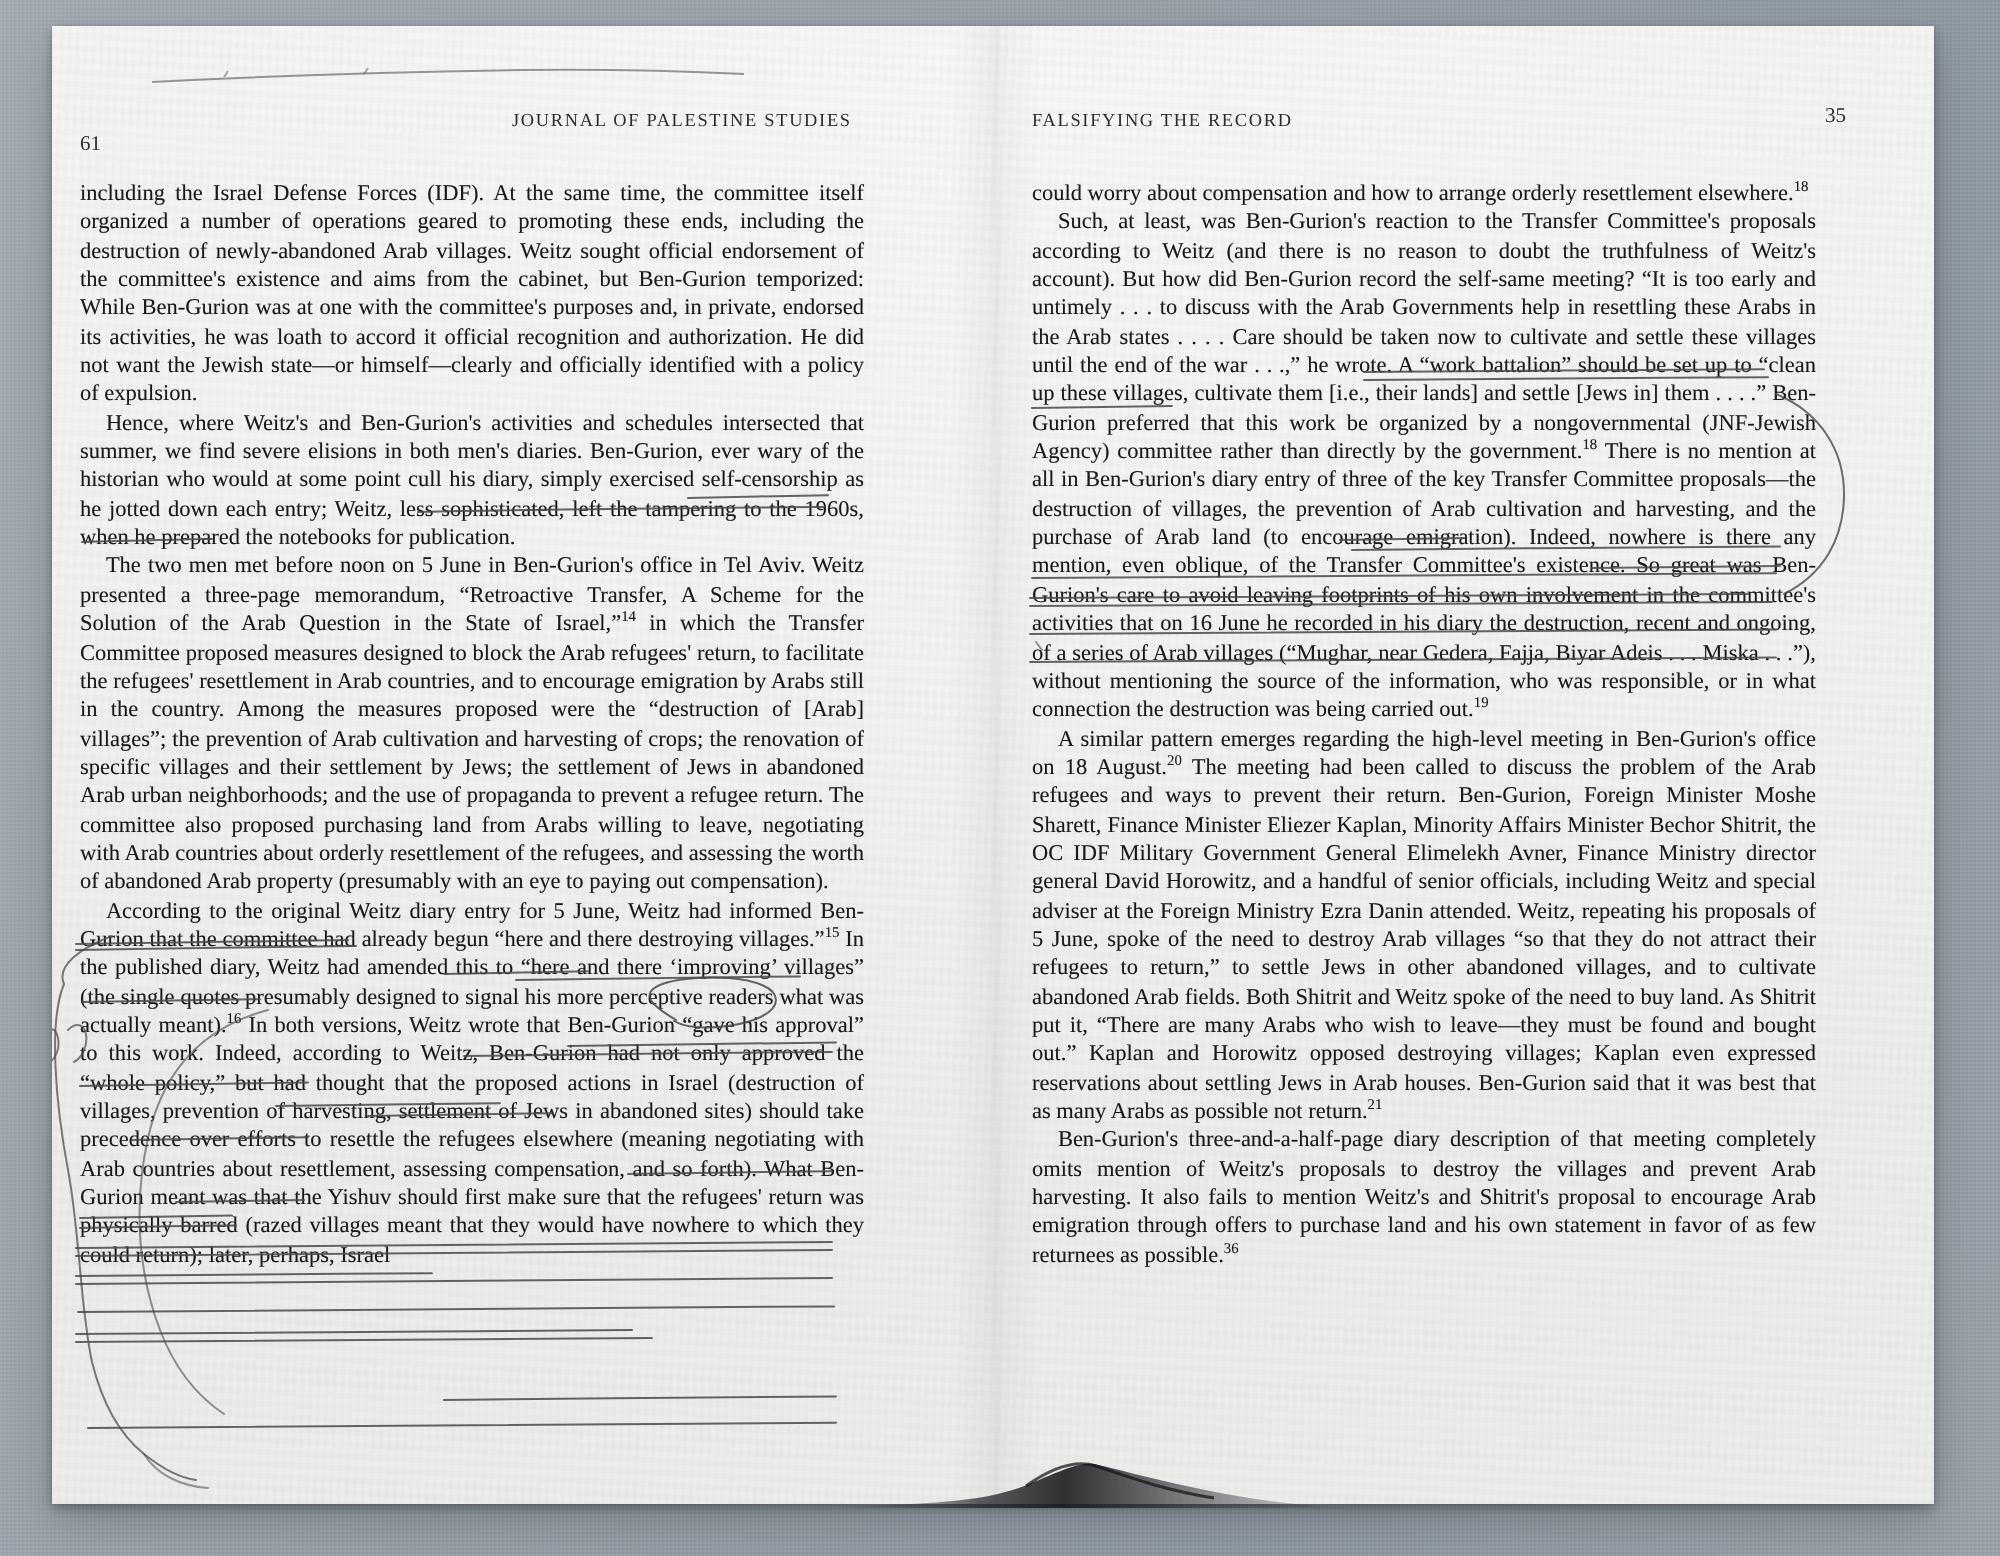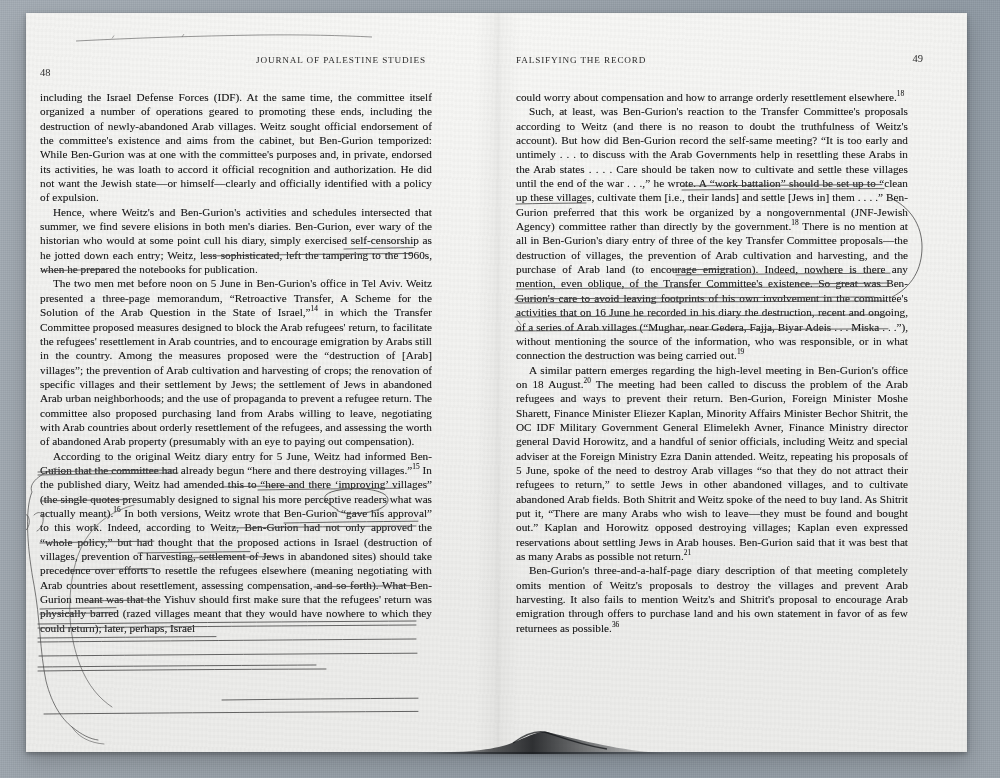--- a/index.html
+++ b/index.html
@@ -163,34 +163,34 @@
 </head>
 <body>
 
 <div class="scan">
   <div class="scan-bg"></div>
 
   <div class="page">
     <div class="page-grain"></div>
 
     <div class="leaf leaf-left">
-      <div class="folio">48</div>
+      <div class="folio">61</div>
       <div class="running-head">JOURNAL OF PALESTINE STUDIES</div>
 
       <div class="column">
         <p class="flush">including the Israel Defense Forces (IDF). At the same time, the committee itself organized a number of operations geared to promoting these ends, including the destruction of newly-abandoned Arab villages. Weitz sought official endorsement of the committee's existence and aims from the cabinet, but Ben-Gurion temporized: While Ben-Gurion was at one with the committee's purposes and, in private, endorsed its activities, he was loath to accord it official recognition and authorization. He did not want the Jewish state—or himself—clearly and officially identified with a policy of expulsion.</p>
         <p>Hence, where Weitz's and Ben-Gurion's activities and schedules intersected that summer, we find severe elisions in both men's diaries. Ben-Gurion, ever wary of the historian who would at some point cull his diary, simply exercised self-censorship as he jotted down each entry; Weitz, less sophisticated, left the tampering to the 1960s, when he prepared the notebooks for publication.</p>
         <p>The two men met before noon on 5 June in Ben-Gurion's office in Tel Aviv. Weitz presented a three-page memorandum, “Retroactive Transfer, A Scheme for the Solution of the Arab Question in the State of Israel,”<sup>14</sup> in which the Transfer Committee proposed measures designed to block the Arab refugees' return, to facilitate the refugees' resettlement in Arab countries, and to encourage emigration by Arabs still in the country. Among the measures proposed were the “destruction of [Arab] villages”; the prevention of Arab cultivation and harvesting of crops; the renovation of specific villages and their settlement by Jews; the settlement of Jews in abandoned Arab urban neighborhoods; and the use of propaganda to prevent a refugee return. The committee also proposed purchasing land from Arabs willing to leave, negotiating with Arab countries about orderly resettlement of the refugees, and assessing the worth of abandoned Arab property (presumably with an eye to paying out compensation).</p>
         <p>According to the original Weitz diary entry for 5 June, Weitz had informed Ben-Gurion that the committee had already begun “here and there destroying villages.”<sup>15</sup> In the published diary, Weitz had amended this to “here and there ‘improving’ villages” (the single quotes presumably designed to signal his more perceptive readers what was actually meant).<sup>16</sup> In both versions, Weitz wrote that Ben-Gurion “gave his approval” to this work. Indeed, according to Weitz, Ben-Gurion had not only approved the “whole policy,” but had thought that the proposed actions in Israel (destruction of villages, prevention of harvesting, settlement of Jews in abandoned sites) should take precedence over efforts to resettle the refugees elsewhere (meaning negotiating with Arab countries about resettlement, assessing compensation, and so forth). What Ben-Gurion meant was that the Yishuv should first make sure that the refugees' return was physically barred (razed villages meant that they would have nowhere to which they could return); later, perhaps, Israel</p>
       </div>
     </div>
 
     <div class="leaf leaf-right">
       <div class="running-head">FALSIFYING THE RECORD</div>
-      <div class="folio">49</div>
+      <div class="folio">35</div>
 
       <div class="column">
         <p class="flush">could worry about compensation and how to arrange orderly resettlement elsewhere.<sup>18</sup></p>
         <p>Such, at least, was Ben-Gurion's reaction to the Transfer Committee's proposals according to Weitz (and there is no reason to doubt the truthfulness of Weitz's account). But how did Ben-Gurion record the self-same meeting? “It is too early and untimely . . . to discuss with the Arab Governments help in resettling these Arabs in the Arab states . . . . Care should be taken now to cultivate and settle these villages until the end of the war . . .,” he wrote. A “work battalion” should be set up to “clean up these villages, cultivate them [i.e., their lands] and settle [Jews in] them . . . .” Ben-Gurion preferred that this work be organized by a nongovernmental (JNF-Jewish Agency) committee rather than directly by the government.<sup>18</sup> There is no mention at all in Ben-Gurion's diary entry of three of the key Transfer Committee proposals—the destruction of villages, the prevention of Arab cultivation and harvesting, and the purchase of Arab land (to encourage emigration). Indeed, nowhere is there any mention, even oblique, of the Transfer Committee's existence. So great was Ben-Gurion's care to avoid leaving footprints of his own involvement in the committee's activities that on 16 June he recorded in his diary the destruction, recent and ongoing, of a series of Arab villages (“Mughar, near Gedera, Fajja, Biyar Adeis . . . Miska . . .”), without mentioning the source of the information, who was responsible, or in what connection the destruction was being carried out.<sup>19</sup></p>
         <p>A similar pattern emerges regarding the high-level meeting in Ben-Gurion's office on 18 August.<sup>20</sup> The meeting had been called to discuss the problem of the Arab refugees and ways to prevent their return. Ben-Gurion, Foreign Minister Moshe Sharett, Finance Minister Eliezer Kaplan, Minority Affairs Minister Bechor Shitrit, the OC IDF Military Government General Elimelekh Avner, Finance Ministry director general David Horowitz, and a handful of senior officials, including Weitz and special adviser at the Foreign Ministry Ezra Danin attended. Weitz, repeating his proposals of 5 June, spoke of the need to destroy Arab villages “so that they do not attract their refugees to return,” to settle Jews in other abandoned villages, and to cultivate abandoned Arab fields. Both Shitrit and Weitz spoke of the need to buy land. As Shitrit put it, “There are many Arabs who wish to leave—they must be found and bought out.” Kaplan and Horowitz opposed destroying villages; Kaplan even expressed reservations about settling Jews in Arab houses. Ben-Gurion said that it was best that as many Arabs as possible not return.<sup>21</sup></p>
         <p>Ben-Gurion's three-and-a-half-page diary description of that meeting completely omits mention of Weitz's proposals to destroy the villages and prevent Arab harvesting. It also fails to mention Weitz's and Shitrit's proposal to encourage Arab emigration through offers to purchase land and his own statement in favor of as few returnees as possible.<sup>36</sup></p>
       </div>
     </div>
 
     <div class="gutter-seam"></div>

